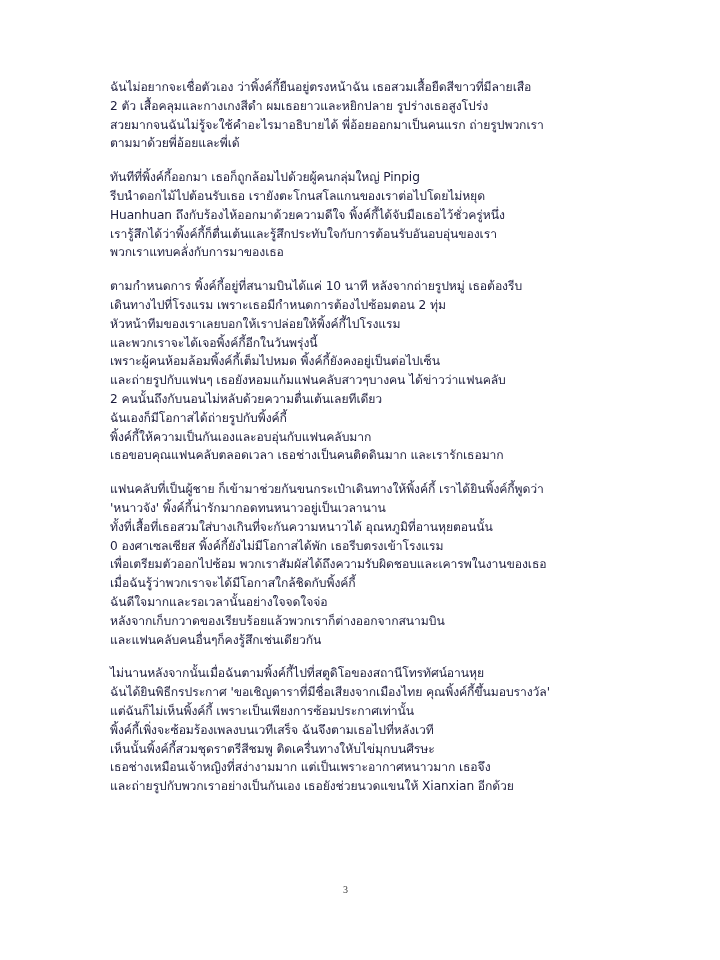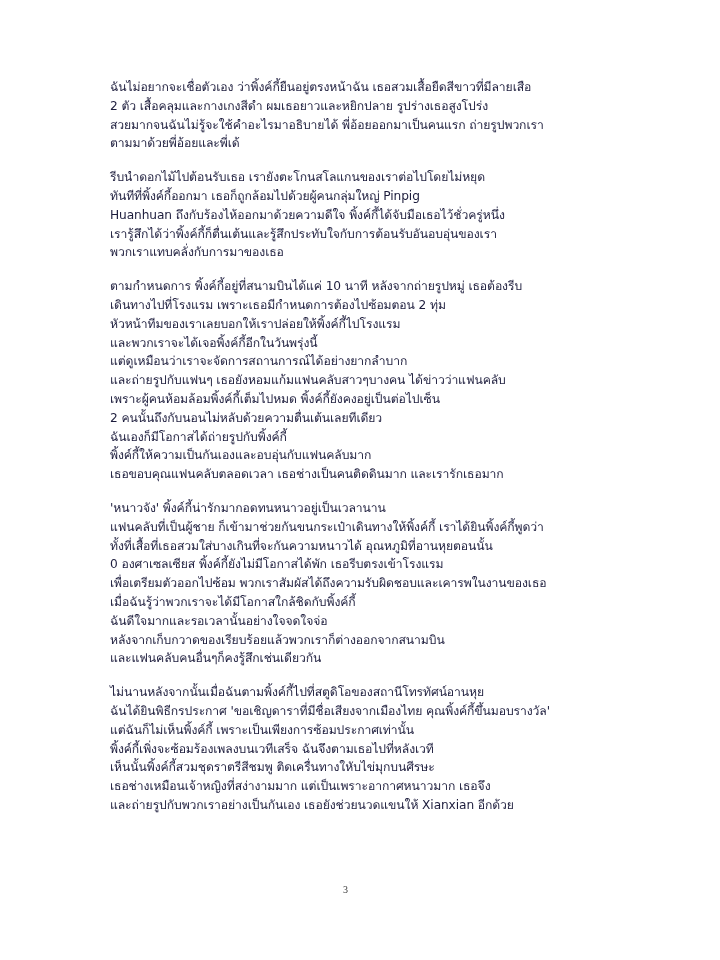--- a/index.html
+++ b/index.html
@@ -55,44 +55,43 @@
   <div class="content">
 
     <div class="para">
       <span class="line">ฉันไม่อยากจะเชื่อตัวเอง ว่าพิ้งค์กี้ยืนอยู่ตรงหน้าฉัน เธอสวมเสื้อยืดสีขาวที่มีลายเสือ</span>
       <span class="line">2 ตัว เสื้อคลุมและกางเกงสีดำ   ผมเธอยาวและหยิกปลาย รูปร่างเธอสูงโปร่ง</span>
       <span class="line">สวยมากจนฉันไม่รู้จะใช้คำอะไรมาอธิบายได้   พี่อ้อยออกมาเป็นคนแรก ถ่ายรูปพวกเรา</span>
       <span class="line">ตามมาด้วยพี่อ้อยและพี่เด้</span>
     </div>
 
     <div class="para">
+      <span class="line">ทันทีที่พิ้งค์กี้ออกมา เธอก็ถูกล้อมไปด้วยผู้คนกลุ่มใหญ่     Pinpig</span>
       <span class="line">รีบนำดอกไม้ไปต้อนรับเธอ เรายังตะโกนสโลแกนของเราต่อไปโดยไม่หยุด</span>
-      <span class="line">ทันทีที่พิ้งค์กี้ออกมา เธอก็ถูกล้อมไปด้วยผู้คนกลุ่มใหญ่     Pinpig</span>
       <span class="line">Huanhuan ถึงกับร้องไห้ออกมาด้วยความดีใจ พิ้งค์กี้ได้จับมือเธอไว้ชั่วครู่หนึ่ง</span>
       <span class="line">เรารู้สึกได้ว่าพิ้งค์กี้ก็ตื่นเต้นและรู้สึกประทับใจกับการต้อนรับอันอบอุ่นของเรา</span>
       <span class="line">พวกเราแทบคลั่งกับการมาของเธอ</span>
     </div>
 
     <div class="para">
       <span class="line">ตามกำหนดการ พิ้งค์กี้อยู่ที่สนามบินได้แค่ 10 นาที หลังจากถ่ายรูปหมู่ เธอต้องรีบ</span>
       <span class="line">เดินทางไปที่โรงแรม เพราะเธอมีกำหนดการต้องไปซ้อมตอน 2 ทุ่ม</span>
       <span class="line">หัวหน้าทีมของเราเลยบอกให้เราปล่อยให้พิ้งค์กี้ไปโรงแรม</span>
       <span class="line">และพวกเราจะได้เจอพิ้งค์กี้อีกในวันพรุ่งนี้</span>
-      <span class="line">แต่ดูเหมือนว่าเราจะจัดการสถานการณ์ได้อย่างยากลำบาก</span>
+      <span class="line">เพราะผู้คนห้อมล้อมพิ้งค์กี้เต็มไปหมด พิ้งค์กี้ยังคงอยู่เป็นต่อไปเซ็น</span>
       <span class="line">และถ่ายรูปกับแฟนๆ เธอยังหอมแก้มแฟนคลับสาวๆบางคน ได้ข่าวว่าแฟนคลับ</span>
-      <span class="line">เพราะผู้คนห้อมล้อมพิ้งค์กี้เต็มไปหมด พิ้งค์กี้ยังคงอยู่เป็นต่อไปเซ็น</span>
       <span class="line">2 คนนั้นถึงกับนอนไม่หลับด้วยความตื่นเต้นเลยทีเดียว</span>
       <span class="line">ฉันเองก็มีโอกาสได้ถ่ายรูปกับพิ้งค์กี้</span>
       <span class="line">พิ้งค์กี้ให้ความเป็นกันเองและอบอุ่นกับแฟนคลับมาก</span>
       <span class="line">เธอขอบคุณแฟนคลับตลอดเวลา เธอช่างเป็นคนติดดินมาก และเรารักเธอมาก</span>
     </div>
 
     <div class="para">
+      <span class="line">แฟนคลับที่เป็นผู้ชาย ก็เข้ามาช่วยกันขนกระเป๋าเดินทางให้พิ้งค์กี้ เราได้ยินพิ้งค์กี้พูดว่า</span>
       <span class="line">'หนาวจัง' พิ้งค์กี้น่ารักมากอดทนหนาวอยู่เป็นเวลานาน</span>
-      <span class="line">แฟนคลับที่เป็นผู้ชาย ก็เข้ามาช่วยกันขนกระเป๋าเดินทางให้พิ้งค์กี้ เราได้ยินพิ้งค์กี้พูดว่า</span>
       <span class="line">ทั้งที่เสื้อที่เธอสวมใส่บางเกินที่จะกันความหนาวได้    อุณหภูมิที่อานหุยตอนนั้น</span>
       <span class="line">0 องศาเซลเซียส  พิ้งค์กี้ยังไม่มีโอกาสได้พัก เธอรีบตรงเข้าโรงแรม</span>
       <span class="line">เพื่อเตรียมตัวออกไปซ้อม พวกเราสัมผัสได้ถึงความรับผิดชอบและเคารพในงานของเธอ</span>
       <span class="line">เมื่อฉันรู้ว่าพวกเราจะได้มีโอกาสใกล้ชิดกับพิ้งค์กี้</span>
       <span class="line">ฉันดีใจมากและรอเวลานั้นอย่างใจจดใจจ่อ</span>
       <span class="line">หลังจากเก็บกวาดของเรียบร้อยแล้วพวกเราก็ต่างออกจากสนามบิน</span>
       <span class="line">และแฟนคลับคนอื่นๆก็คงรู้สึกเช่นเดียวกัน</span>
     </div>
 
     <div class="para">

